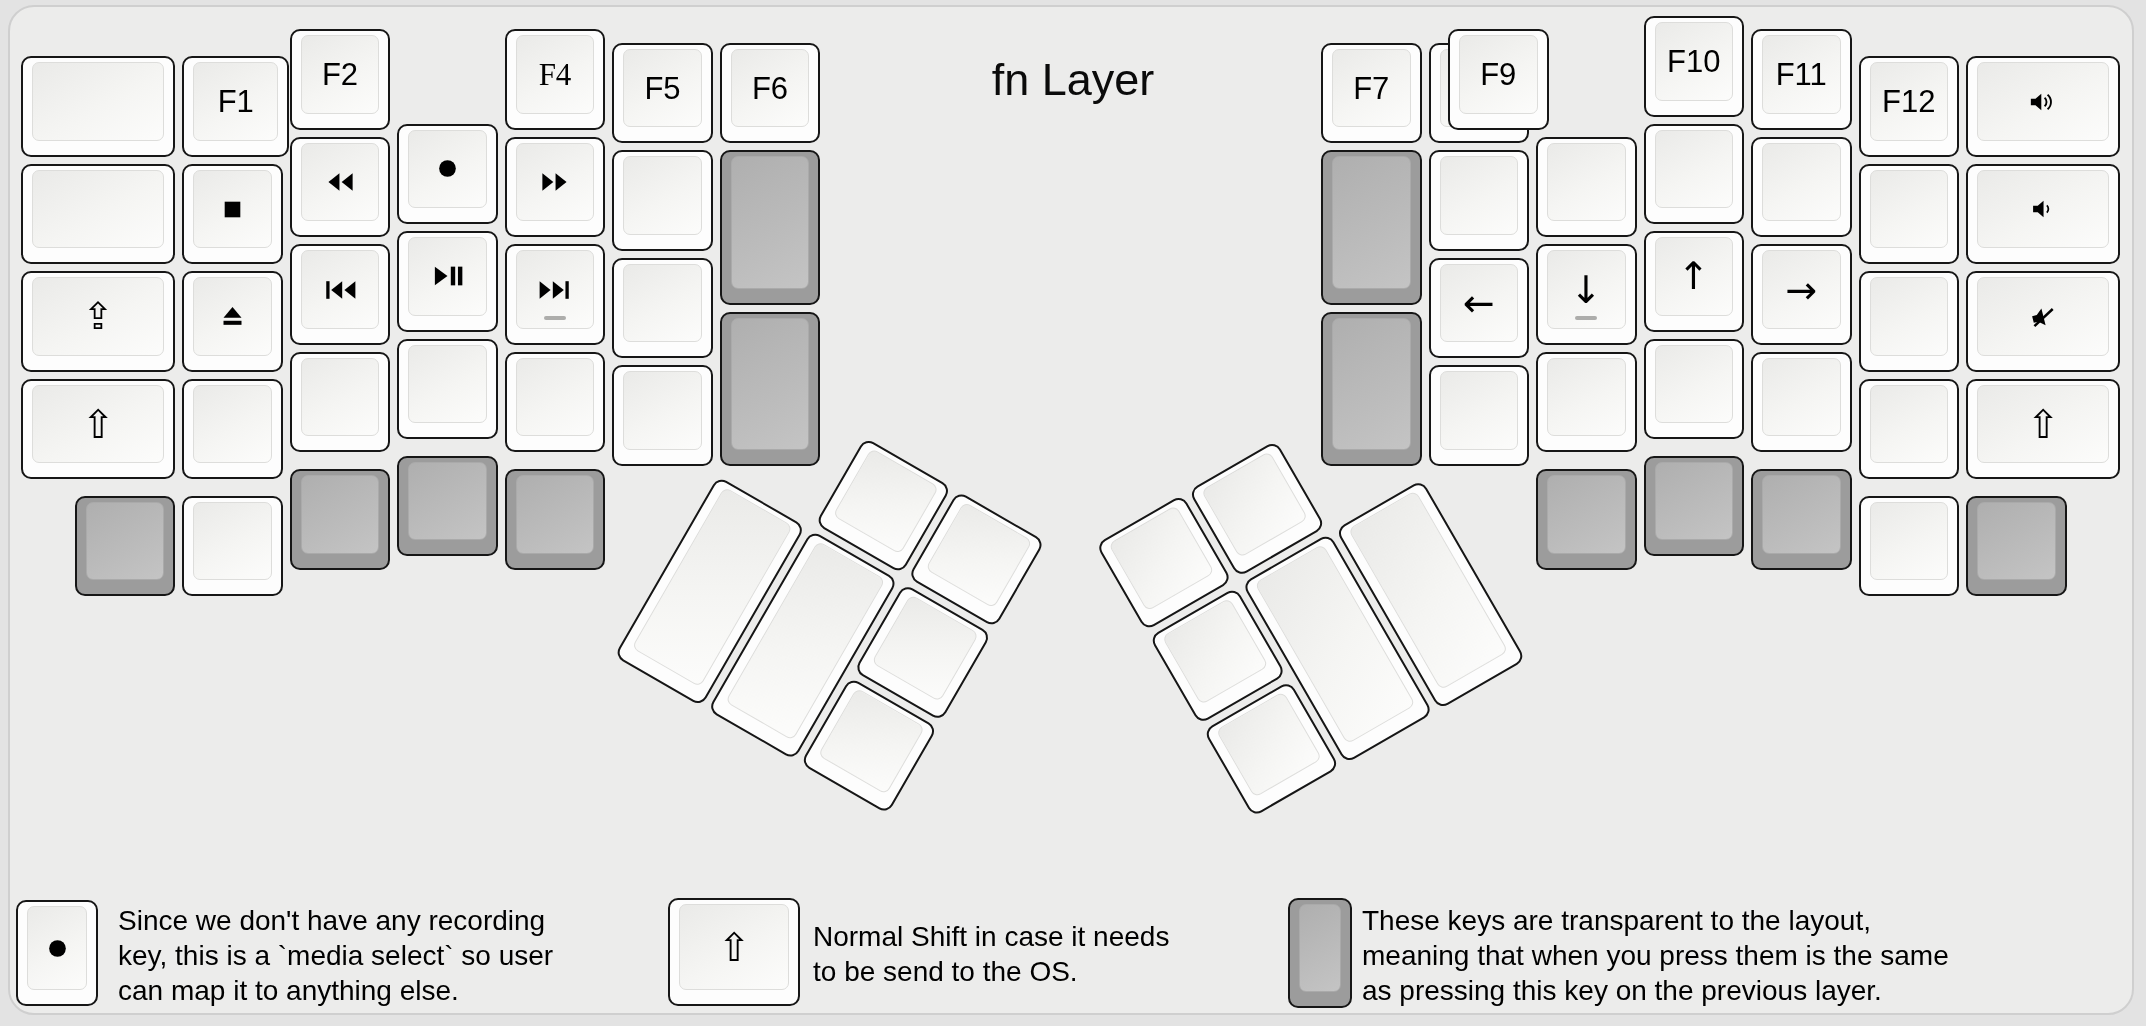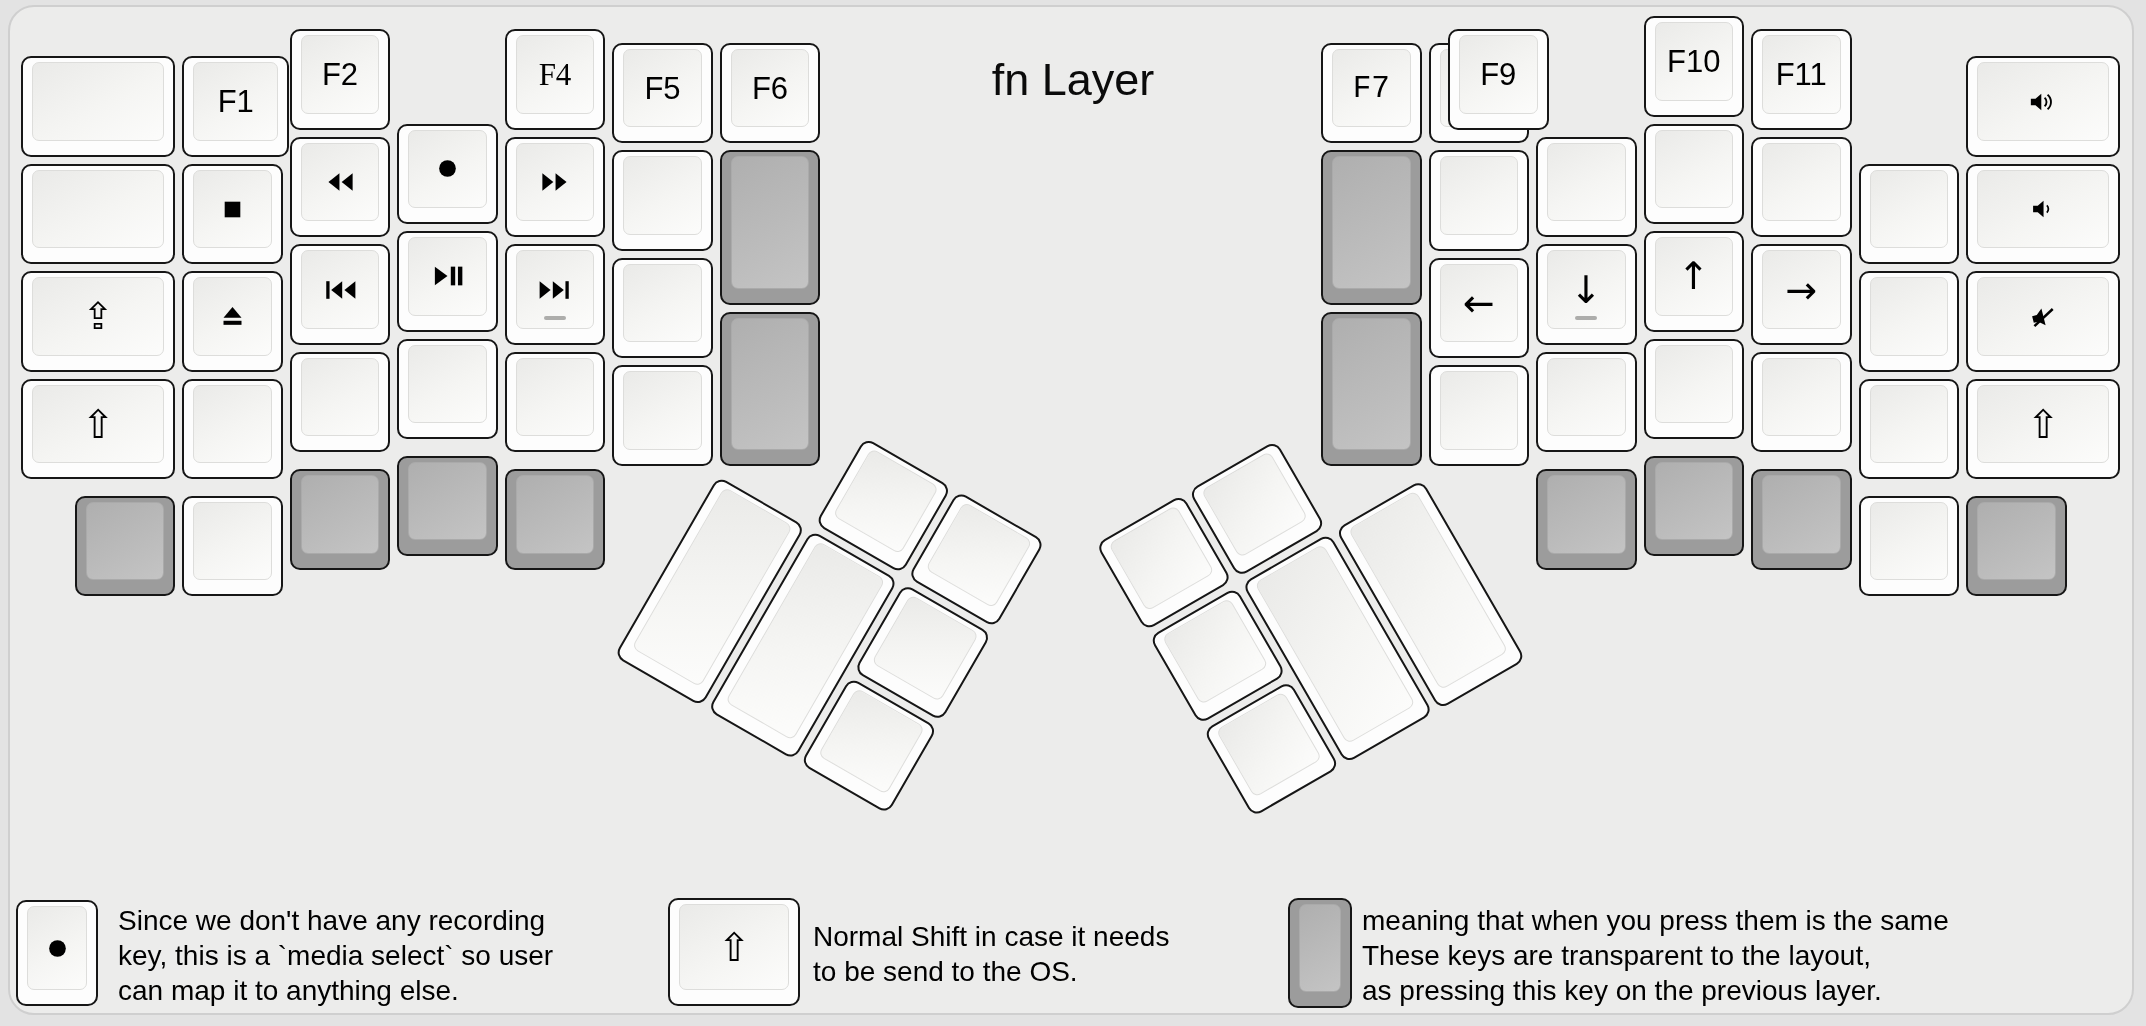--- a/index.html
+++ b/index.html
@@ -233,21 +233,21 @@
       </div>
       <div class="key gray" style="left: 289.75px; top: 469.113px; width: 100.5px; height: 100.5px;">
         <div class="cap"></div>
       </div>
       <div class="key gray" style="left: 397.25px; top: 455.675px; width: 100.5px; height: 100.5px;">
         <div class="cap"></div>
       </div>
       <div class="key gray" style="left: 504.75px; top: 469.113px; width: 100.5px; height: 100.5px;">
         <div class="cap"></div>
       </div>
-      <div class="key" style="left: 1321px; top: 42.875px; width: 100.5px; height: 100.5px; font-family: Liberation Mono, monospace;">
+      <div class="key" style="left: 1321px; top: 42.875px; width: 100.5px; height: 100.5px;">
         <div class="cap">
           <span class="lbl">F7</span>
         </div>
       </div>
       <div class="key gray" style="left: 1321px; top: 150.375px; width: 100.5px; height: 154.25px;">
         <div class="cap"></div>
       </div>
       <div class="key gray" style="left: 1321px; top: 311.625px; width: 100.5px; height: 154.25px;">
         <div class="cap"></div>
       </div>
@@ -308,20 +308,25 @@
       <div class="key" style="left: 1751px; top: 136.938px; width: 100.5px; height: 100.5px;">
         <div class="cap"></div>
       </div>
       <div class="key" style="left: 1751px; top: 244.438px; width: 100.5px; height: 100.5px;">
         <div class="cap">
           <span class="glyph g-arrow">→</span>
         </div>
       </div>
       <div class="key" style="left: 1751px; top: 351.938px; width: 100.5px; height: 100.5px;">
         <div class="cap"></div>
+      </div>
+      <div class="key" style="left: 1858.5px; top: 56.3125px; width: 100.5px; height: 100.5px;">
+        <div class="cap">
+          <span class="lbl">F12</span>
+        </div>
       </div>
       <div class="key" style="left: 1858.5px; top: 163.812px; width: 100.5px; height: 100.5px;">
         <div class="cap"></div>
       </div>
       <div class="key" style="left: 1858.5px; top: 271.312px; width: 100.5px; height: 100.5px;">
         <div class="cap"></div>
       </div>
       <div class="key" style="left: 1858.5px; top: 378.812px; width: 100.5px; height: 100.5px;">
         <div class="cap"></div>
       </div>
@@ -398,18 +403,18 @@
         </div>
       </div>
       <div class="legend-text" style="left: 813px; top: 919px;">
         <div>Normal Shift in case it needs</div>
         <div>to be send to the OS.</div>
       </div>
       <div class="key gray" style="left: 1288px; top: 898px; width: 64px; height: 110px;">
         <div class="cap"></div>
       </div>
       <div class="legend-text" style="left: 1362px; top: 903px;">
+        <div>These keys are transparent to the layout,</div>
         <div>meaning that when you press them is the same</div>
-        <div>These keys are transparent to the layout,</div>
         <div>as pressing this key on the previous layer.</div>
       </div>
     </div>
 </div>
 
 </body></html>

